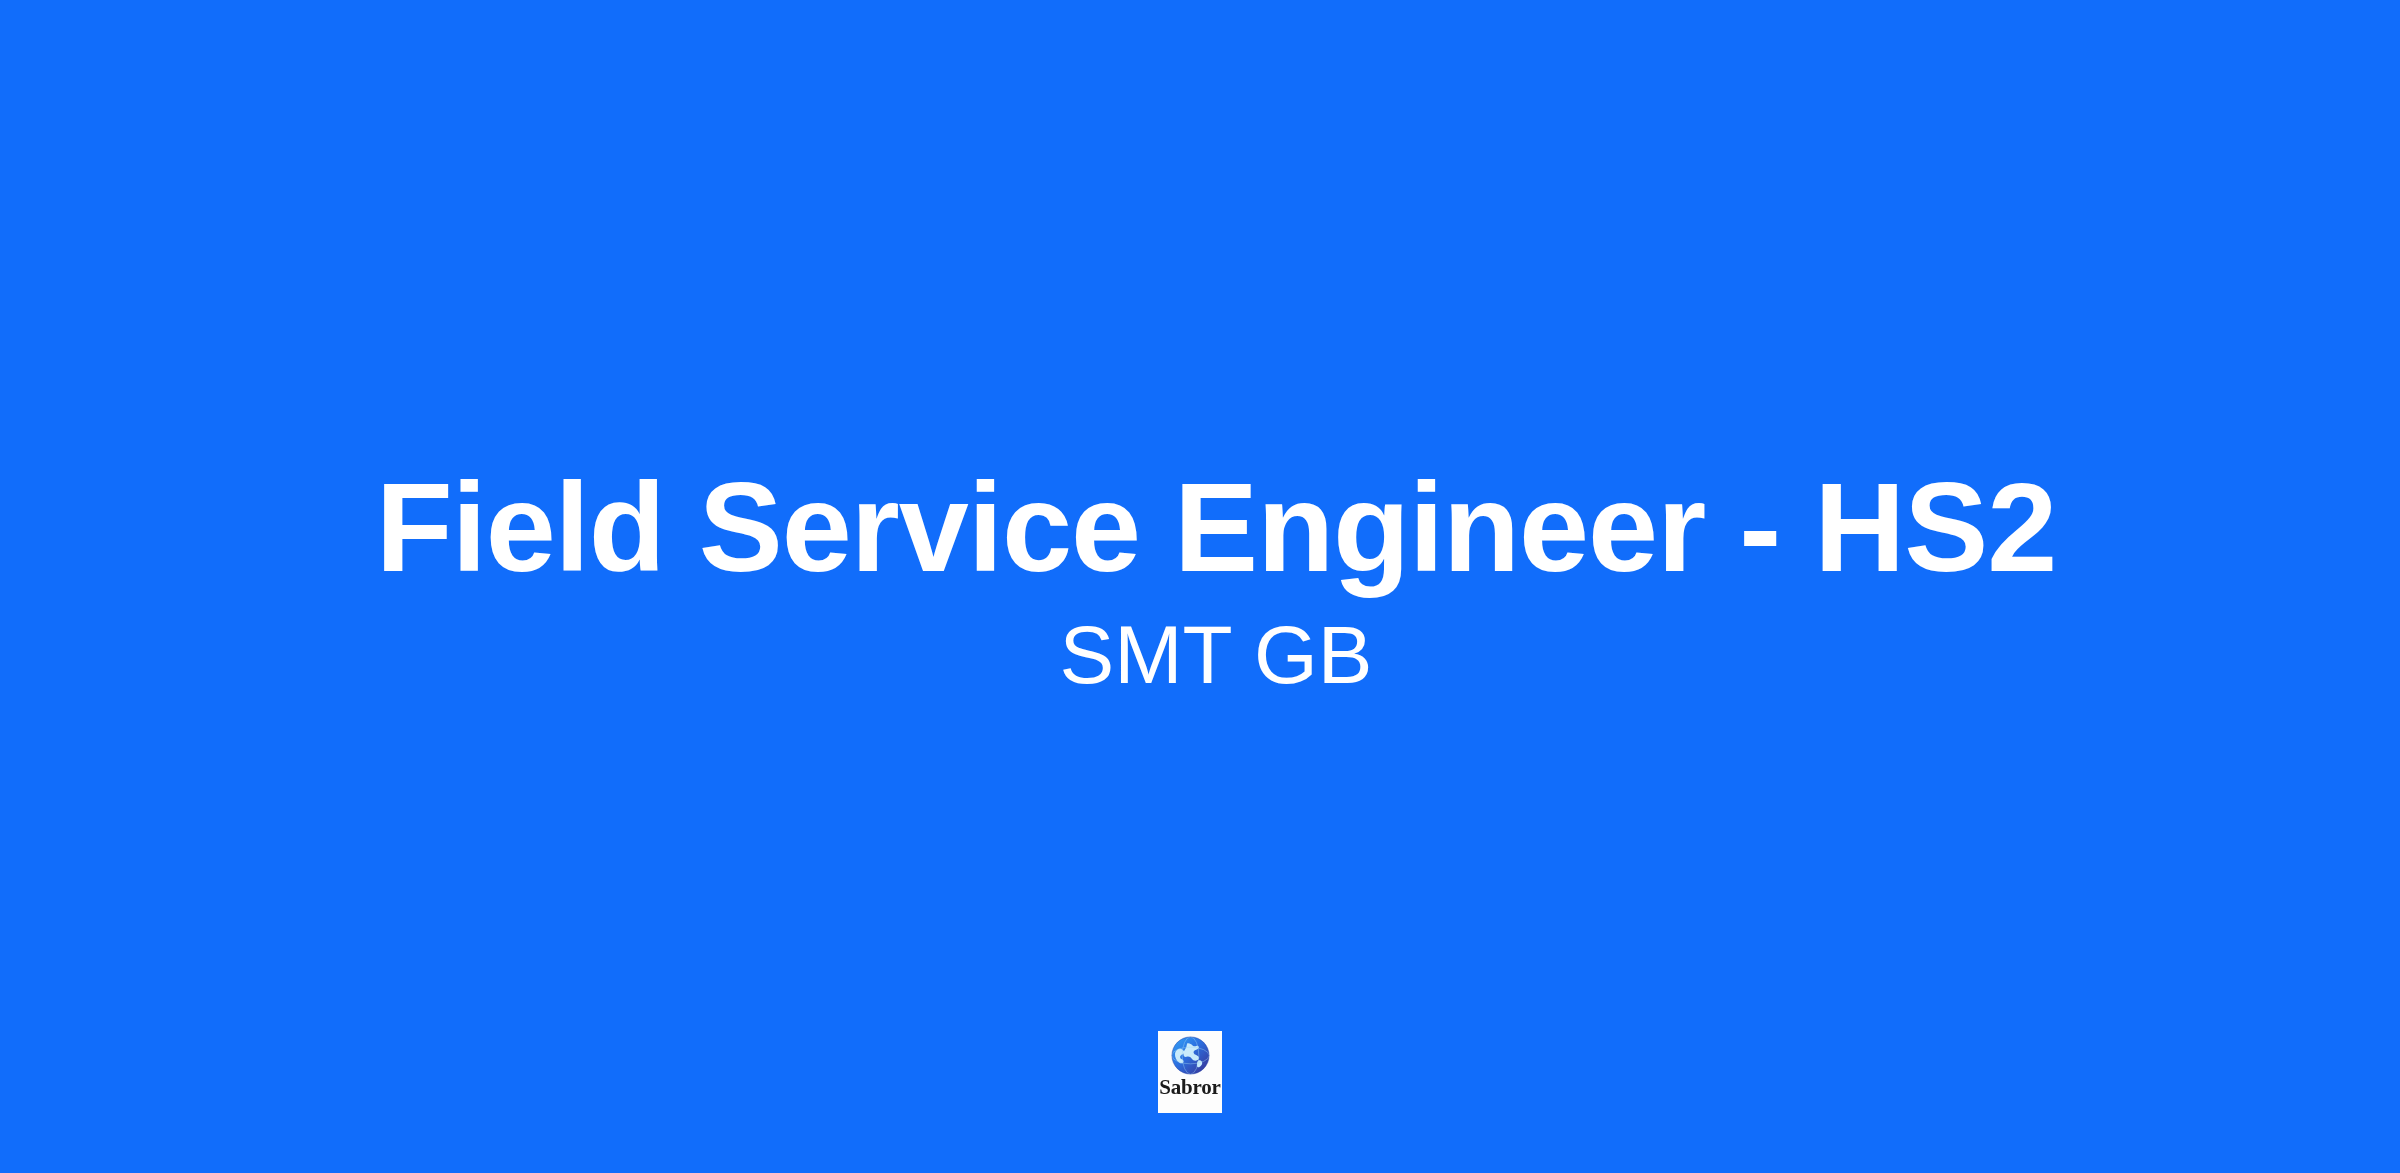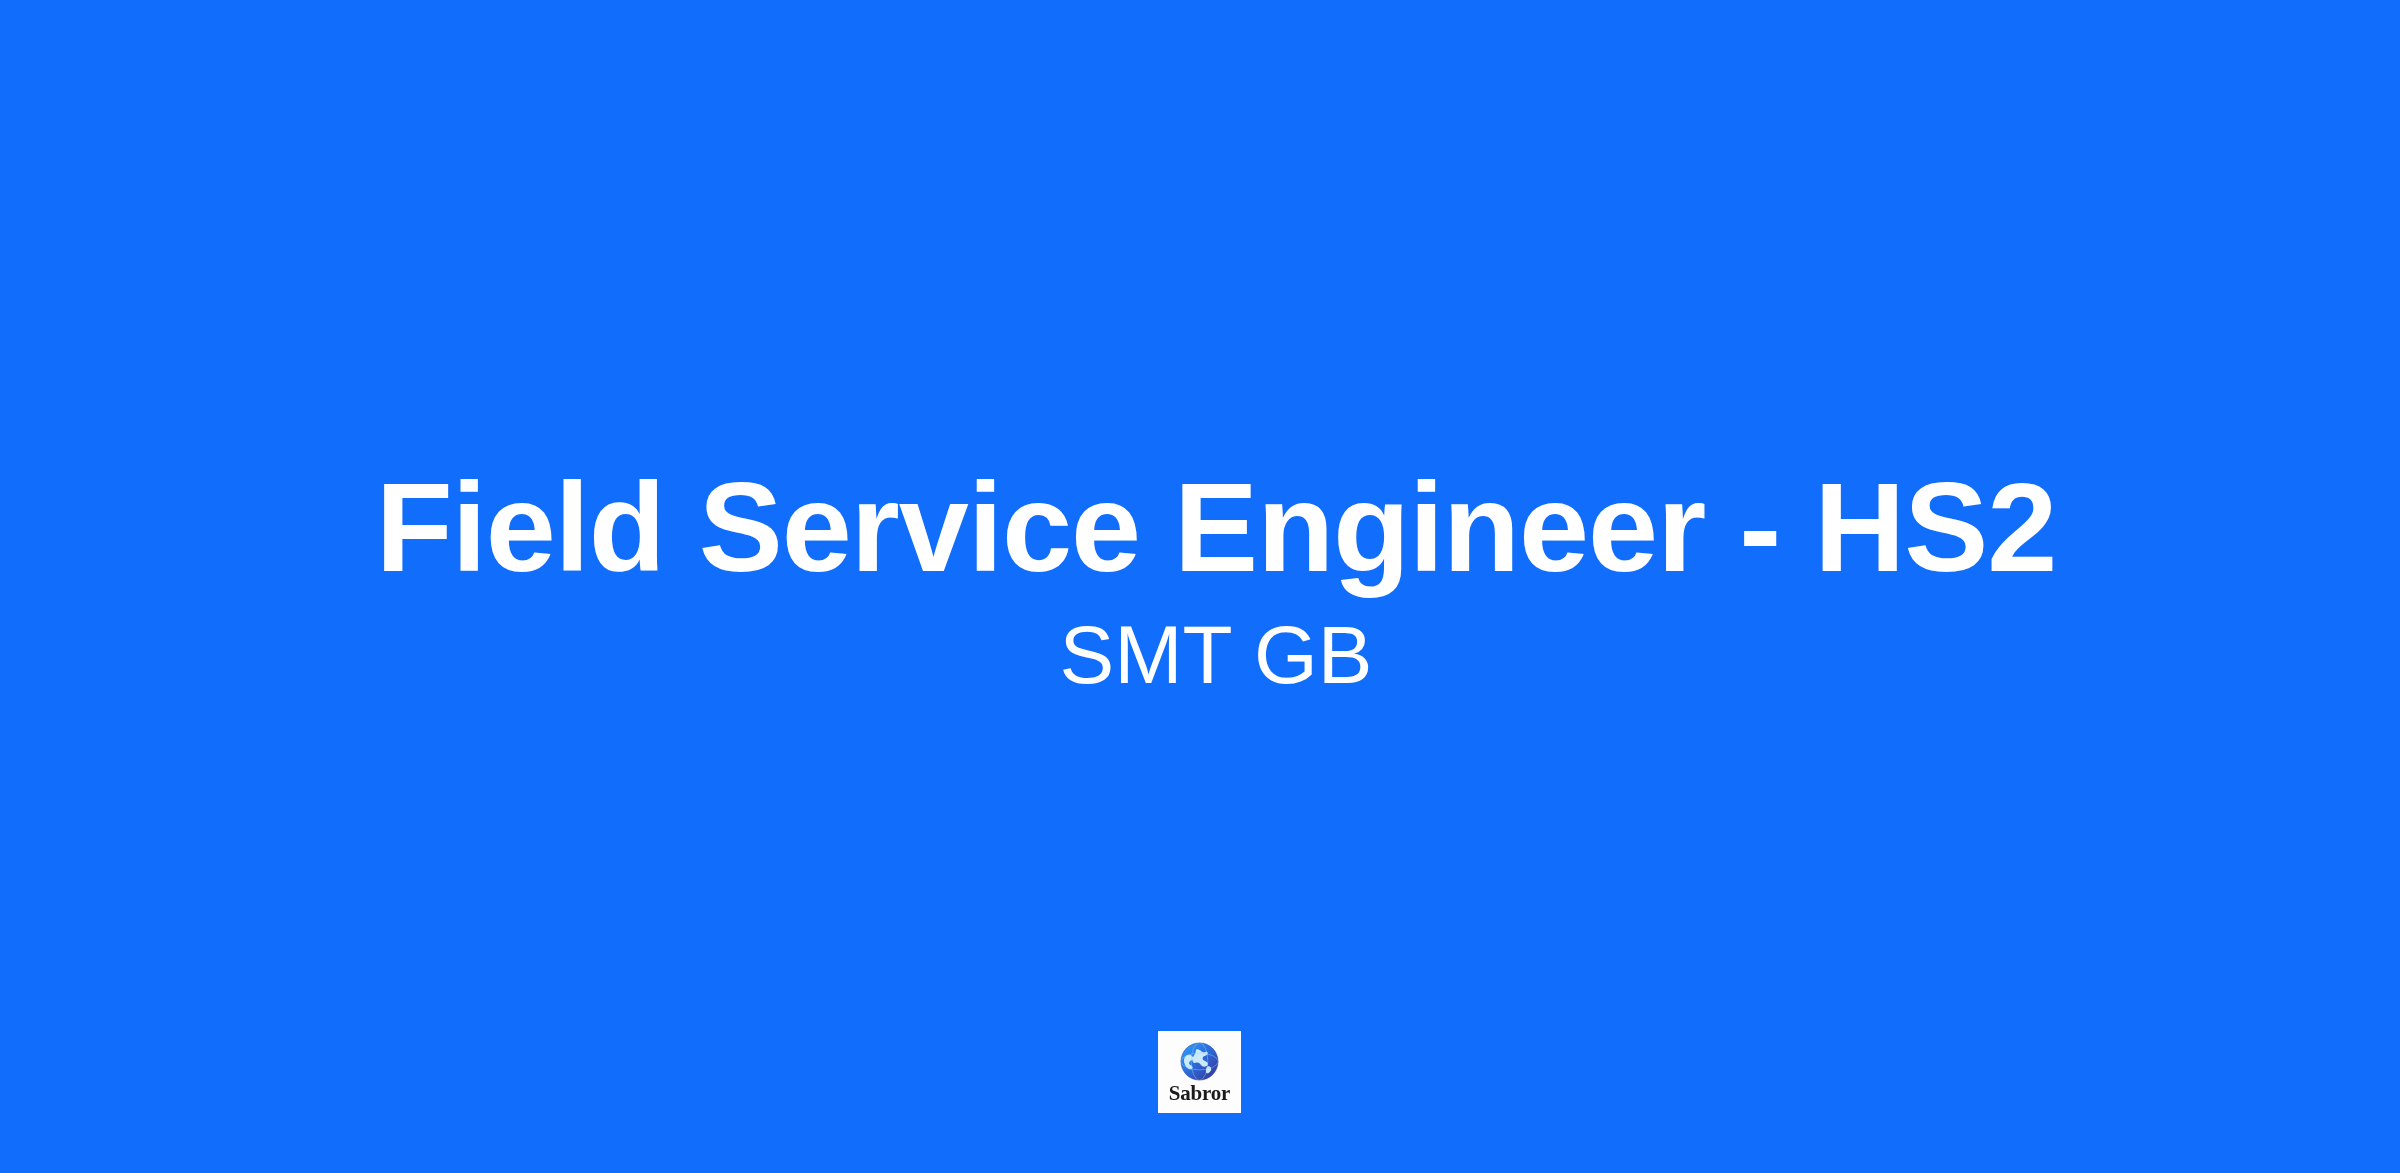--- a/index.html
+++ b/index.html
@@ -63,27 +63,26 @@
     line-height: 1.16;
     letter-spacing: 0px;
     white-space: nowrap;
   }
 
   
   .brand-logo-card {
     position: absolute;
     left: 1158px;
     top: 1031px;
-    width: 83px;
+    width: 64px;
     height: 82px;
     background: #FDFDFD;
     display: flex;
     flex-direction: column;
     align-items: center;
-    justify-content: center;
     box-sizing: border-box;
     padding: 4px 2px 3px 2px;
   }
 
   .brand-globe {
     display: block;
     width: 41px;
     height: 41px;
     flex: 0 0 auto;
   }

